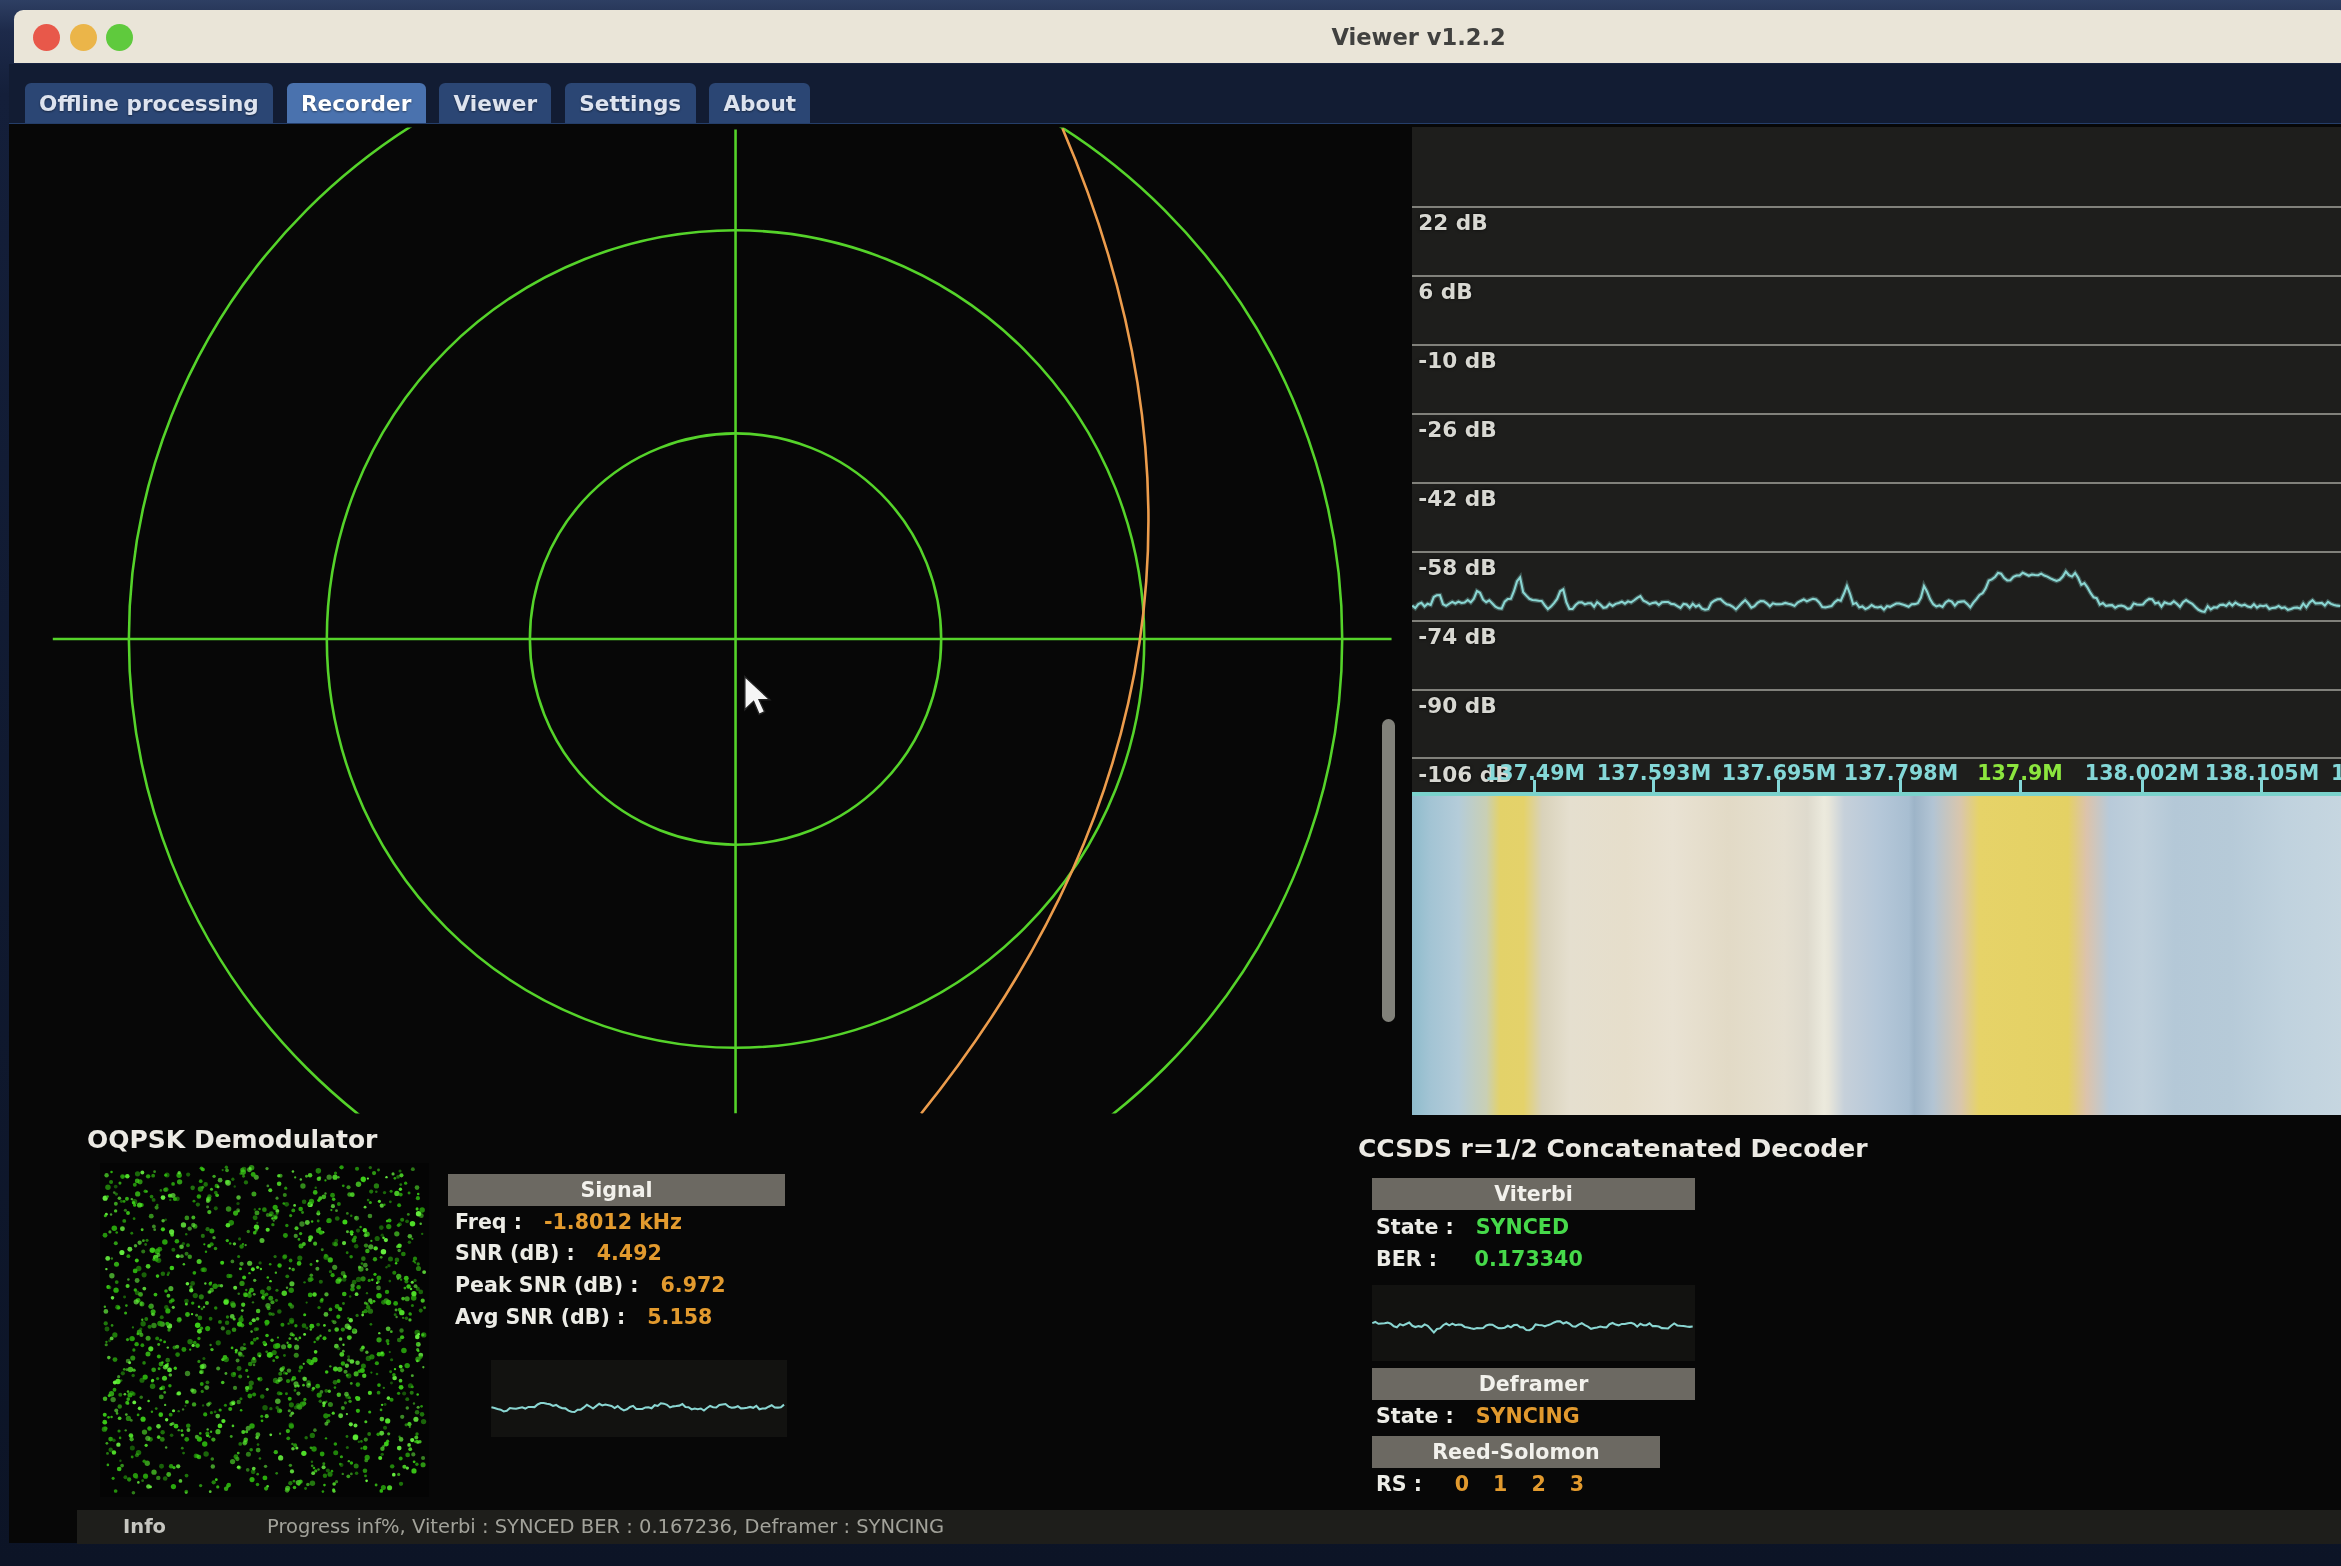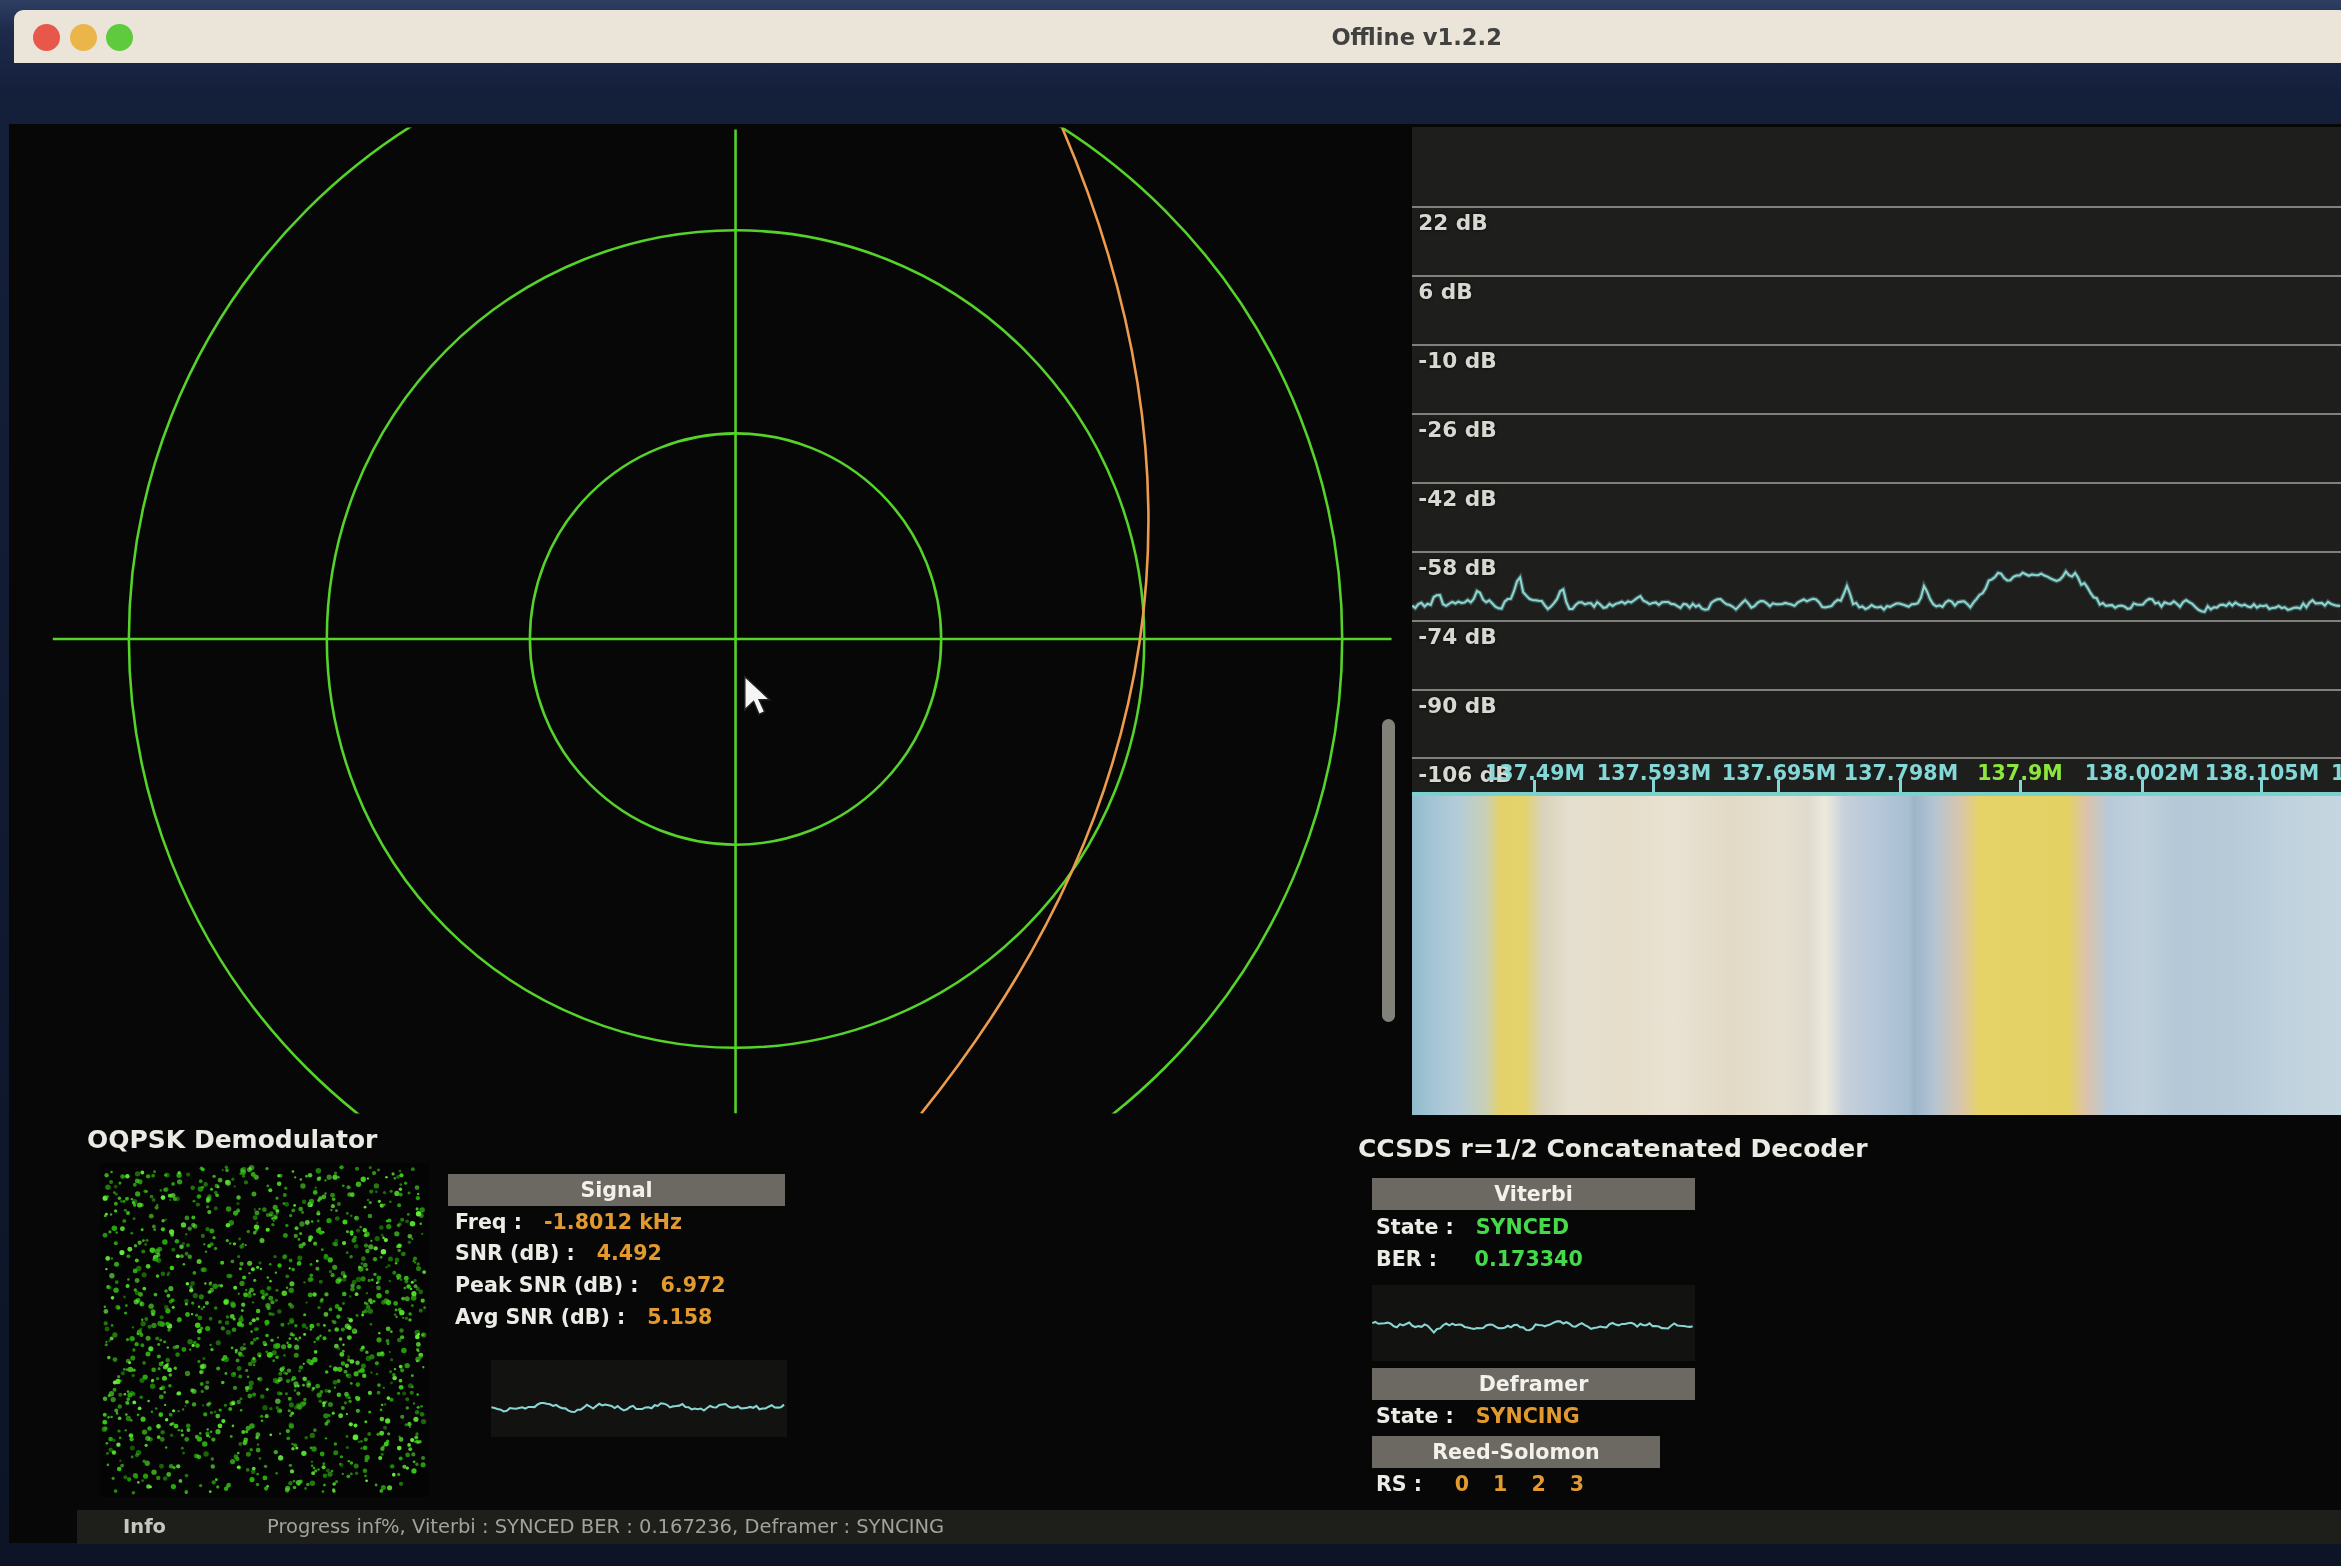--- a/index.html
+++ b/index.html
@@ -64,23 +64,32 @@
 </style>
 </head>
 <body>
 
 <div id="page">
 
   <div class="titlebar">
     <span class="tl red"></span>
     <span class="tl yellow"></span>
     <span class="tl green"></span>
-    <span class="win-title">Offline v1.2.2</span>
+    <span class="win-title">Viewer v1.2.2</span>
   </div>
 
+  <div class="tabbar">
+    <div class="tabs">
+      <div class="tab">Offline processing</div>
+      <div class="tab active">Recorder</div>
+      <div class="tab">Viewer</div>
+      <div class="tab">Settings</div>
+      <div class="tab">About</div>
+    </div>
+  </div>
 
   <div class="content"></div>
 
   <div class="polar-wrap" style="left:9.3px;top:124px;"></div>
   <svg style="position:absolute;left:0;top:0;pointer-events:none;" width="2342" height="1566" viewBox="0 0 4554 3046">
     <defs>
         <clipPath id="polarclip">
           <rect x="20" y="248" width="2700" height="1918"></rect>
         </clipPath>
       </defs>

